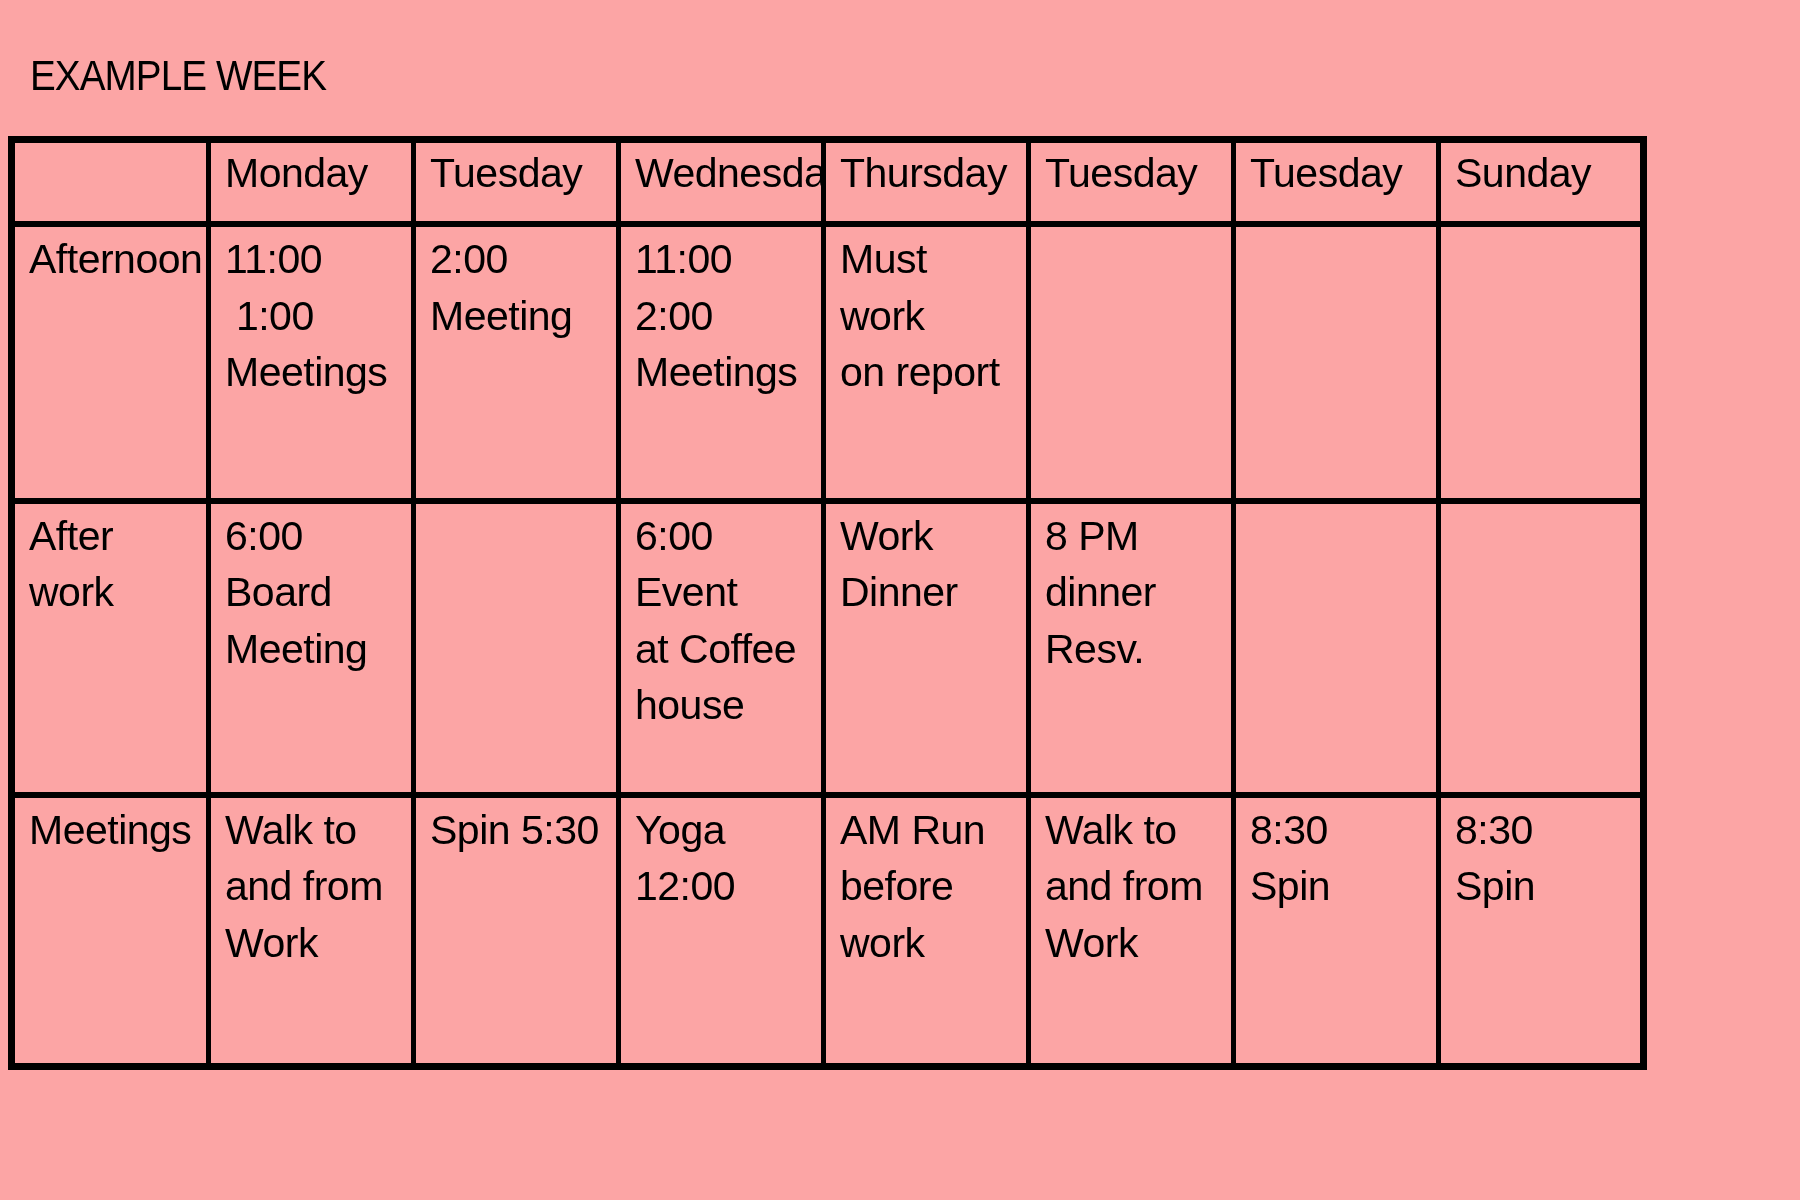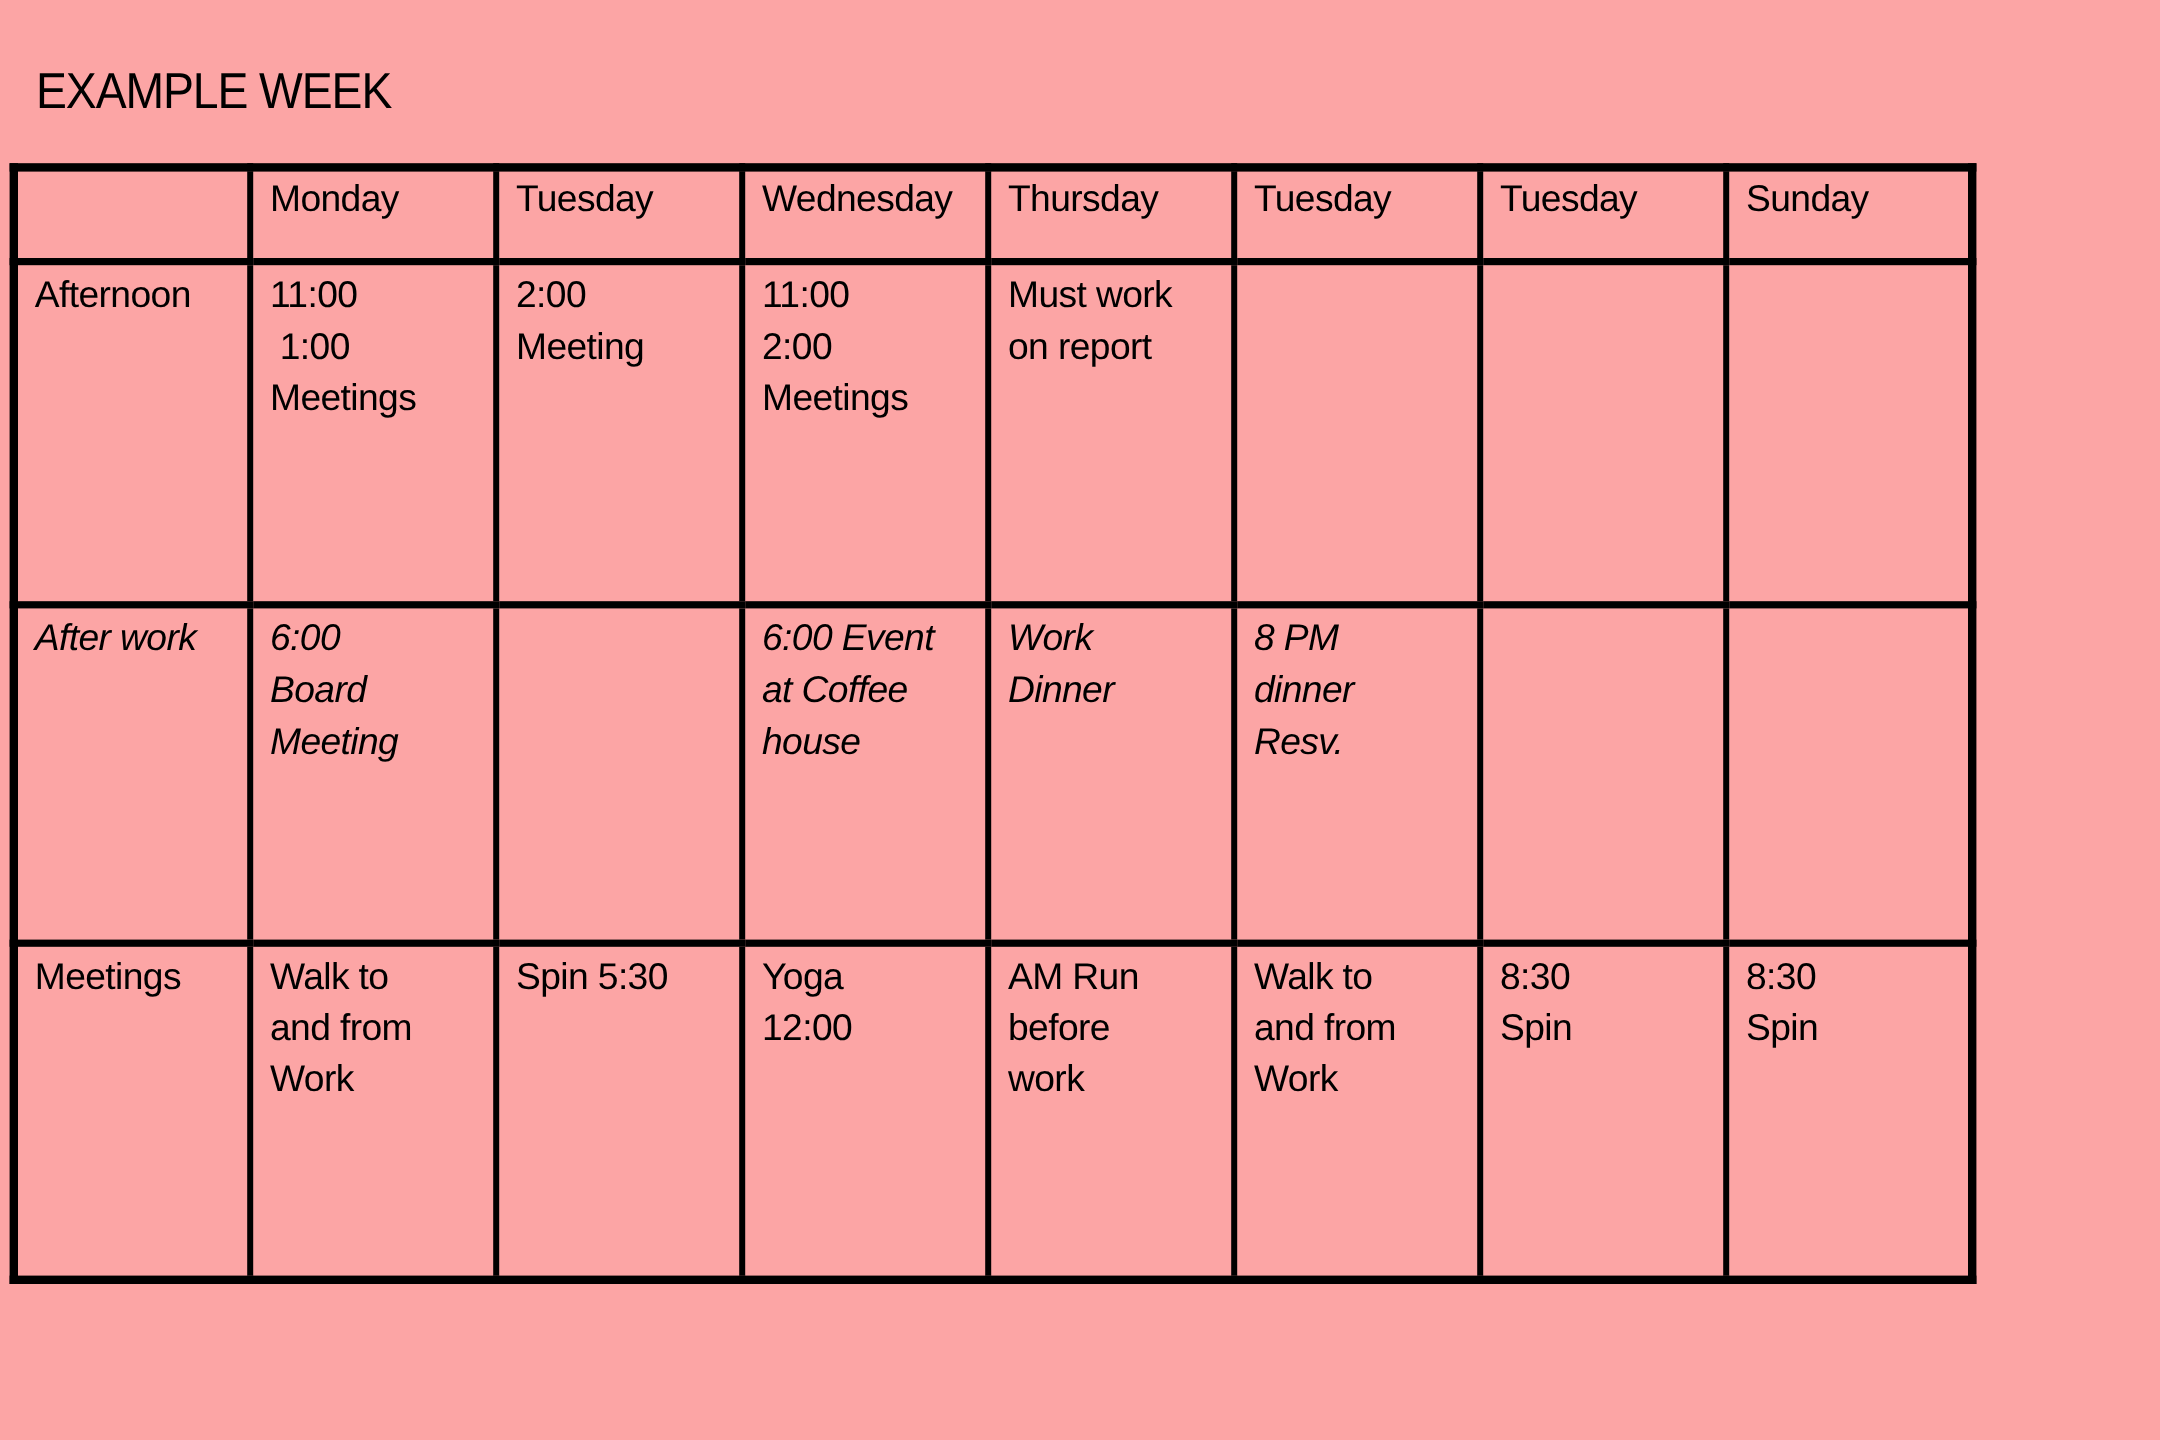--- a/index.html
+++ b/index.html
@@ -36,21 +36,21 @@
     border-collapse: collapse;
     table-layout: fixed;
     width: 1637px;
     height: 934px;
   }
   table.schedule td, table.schedule th {
     border: 5px solid #000000;
     vertical-align: top;
     text-align: left;
     padding: 4px 8px 4px 14px;
-    font-size: 31px;
+    font-size: 41px;
     font-weight: normal;
     letter-spacing: -0.5px;
     line-height: 1.38;
     white-space: pre-wrap;
     overflow: hidden;
   }
   table.schedule {
     border: 7px solid #000000;
   }
   table.schedule tr.header-row th {
@@ -59,21 +59,21 @@
     border-bottom: 6px solid #000000;
   }
   table.schedule tr.body-row td {
     border-top: 6px solid #000000;
     border-bottom: 6px solid #000000;
   }
   col.c-label { width: 197px; }
   col.c-day   { width: 205px; }
   tr.r-morning   { height: 197px; }
   tr.r-afternoon { height: 226px; }
-  tr.r-afterwork { height: 223px; font-style: italic; }
+  tr.r-afterwork { height: 223px; }
   tr.r-exercise  { height: 222px; }
 </style>
 </head>
 <body>
 
 <div class="page">
 
   <div class="title">EXAMPLE WEEK</div>
 
   <table class="schedule">

